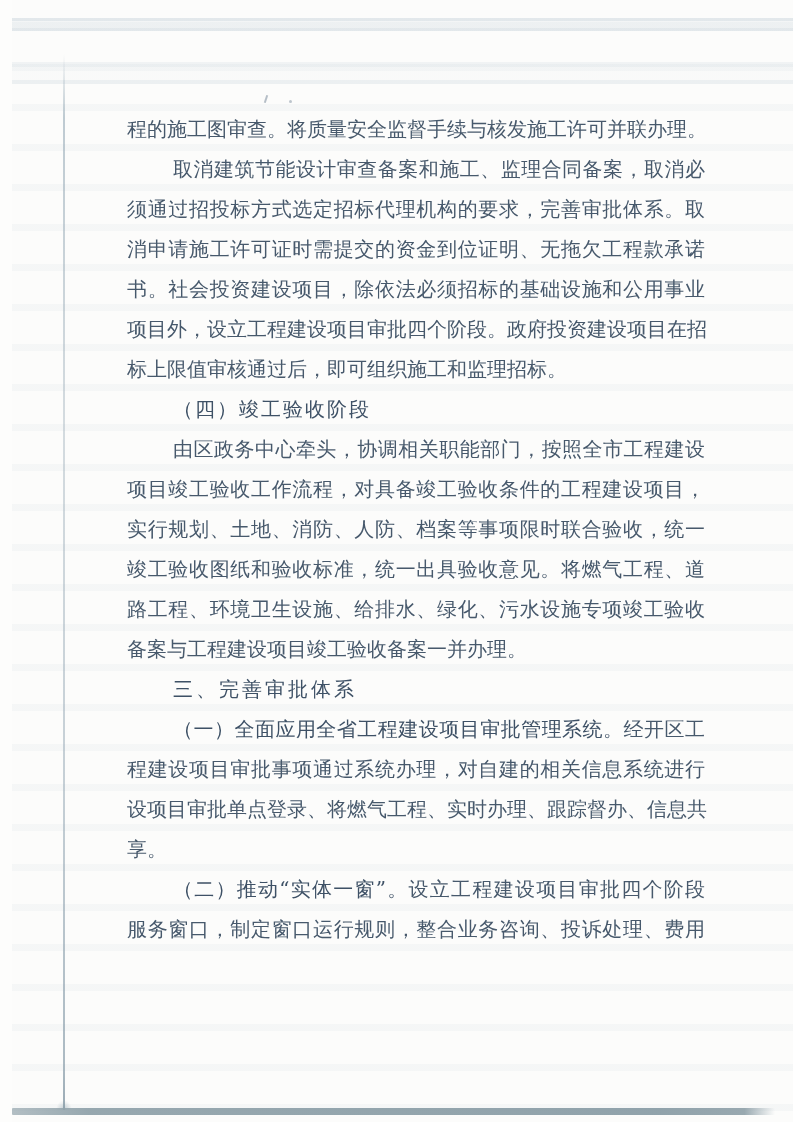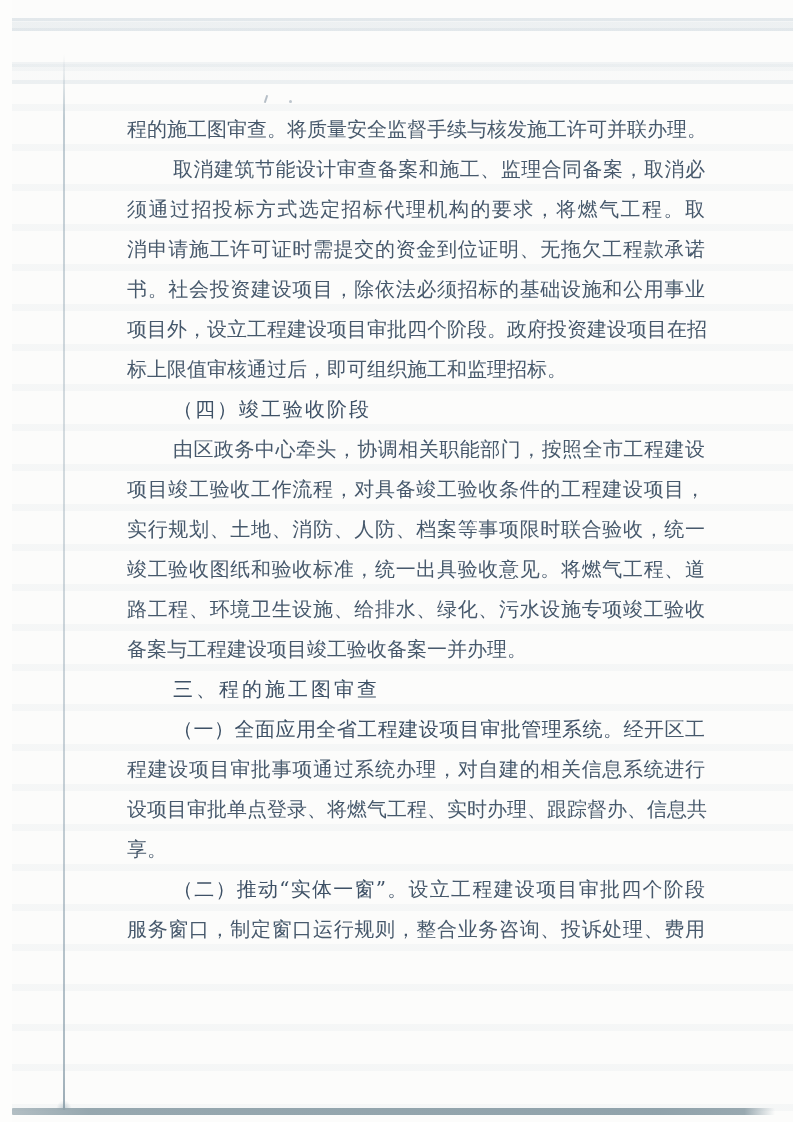--- a/index.html
+++ b/index.html
@@ -159,33 +159,33 @@
   <div class="crease-left"></div>
   <div class="crease-foot"></div>
   <div class="edge-right"></div>
   <div class="shadow-bottom"></div>
   <div class="speck-1"></div>
   <div class="speck-2"></div>
 
   <div class="textcol" id="textcol">
       <div class="tline body fill"><span class="seg">程的施工图审查。将质量安全监督手续与核发施工许可并联办理。</span></div>
       <div class="tline body indent fill"><span class="seg">取消建筑节能设计审查备案和施工、监理合同备案，取消必</span></div>
-      <div class="tline body fill"><span class="seg">须通过招投标方式选定招标代理机构的要求，将燃气工程。取</span></div>
+      <div class="tline body fill"><span class="seg">须通过招投标方式选定招标代理机构的要求，完善审批体系。取</span></div>
       <div class="tline body fill"><span class="seg">消申请施工许可证时需提交的资金到位证明、无拖欠工程款承诺</span></div>
       <div class="tline body fill"><span class="seg">书。社会投资建设项目，除依法必须招标的基础设施和公用事业</span></div>
       <div class="tline body fill"><span class="seg">项目外，设立工程建设项目审批四个阶段。政府投资建设项目在招</span></div>
       <div class="tline body"><span class="seg">标上限值审核通过后，即可组织施工和监理招标。</span></div>
       <div class="tline h-kai indent"><span class="seg-b">（四）竣工验收阶段</span></div>
       <div class="tline body indent fill"><span class="seg">由区政务中心牵头，协调相关职能部门，按照全市工程建设</span></div>
       <div class="tline body fill"><span class="seg">项目竣工验收工作流程，对具备竣工验收条件的工程建设项目，</span></div>
       <div class="tline body fill"><span class="seg">实行规划、土地、消防、人防、档案等事项限时联合验收，统一</span></div>
       <div class="tline body fill"><span class="seg">竣工验收图纸和验收标准，统一出具验收意见。将燃气工程、道</span></div>
       <div class="tline body fill"><span class="seg">路工程、环境卫生设施、给排水、绿化、污水设施专项竣工验收</span></div>
       <div class="tline body"><span class="seg">备案与工程建设项目竣工验收备案一并办理。</span></div>
-      <div class="tline h-hei indent"><span class="seg-b">三、程的施工图审查</span></div>
+      <div class="tline h-hei indent"><span class="seg-b">三、完善审批体系</span></div>
       <div class="tline body indent fill"><span class="seg-b">（一）全面应用全省工程建设项目审批管理系统。</span><span class="seg">经开区工</span></div>
       <div class="tline body fill"><span class="seg">程建设项目审批事项通过系统办理，对自建的相关信息系统进行</span></div>
       <div class="tline body fill"><span class="seg">设项目审批单点登录、将燃气工程、实时办理、跟踪督办、信息共</span></div>
       <div class="tline body"><span class="seg">享。</span></div>
       <div class="tline body indent fill"><span class="seg-b">（二）推动“实体一窗”。</span><span class="seg">设立工程建设项目审批四个阶段</span></div>
       <div class="tline body fill"><span class="seg">服务窗口，制定窗口运行规则，整合业务咨询、投诉处理、费用</span></div>
     </div>
 </div>
 
 </body></html>

